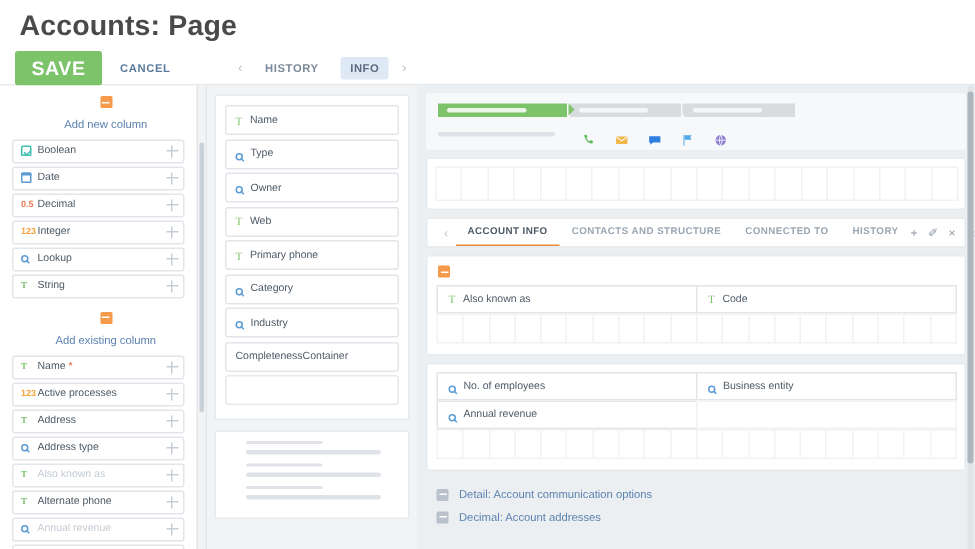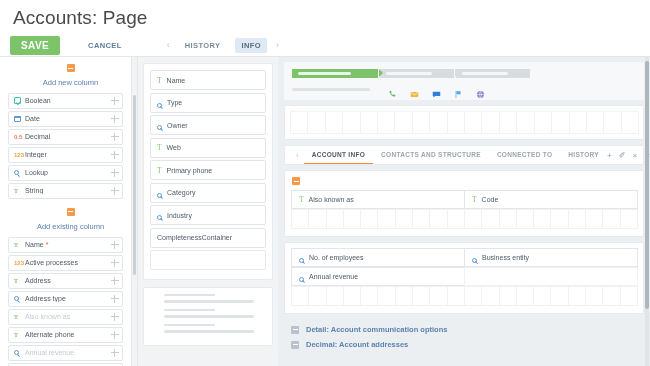--- a/index.html
+++ b/index.html
@@ -7,51 +7,51 @@
     width: 650px; height: 366px;
     overflow: hidden;
     background: #ffffff;
     font-family: "Liberation Sans", sans-serif;
     -webkit-font-smoothing: antialiased;
   }
 
   
   .page-title {
     font-size: 19px;
-    font-weight: 400;
+    font-weight: 700;
     color: #4a4a4a;
     padding: 7px 0 0 13px;
     letter-spacing: .1px;
   }
 
   
   .toolbar {
     height: 22px;
     margin-top: 6px;
     display: flex;
     align-items: center;
     border-bottom: 1px solid #e4e7ea;
     padding-bottom: 1px;
   }
   .btn-save {
     background: #7cc36a;
     color: #fff;
-    font-size: 10px;
+    font-size: 13px;
     font-weight: 700;
     letter-spacing: .4px;
     padding: 4px 11px;
     border-radius: 2px;
     margin-left: 10px;
   }
   .btn-cancel {
     color: #5a7b9c;
     font-size: 7.5px;
     font-weight: 700;
     letter-spacing: .4px;
-    margin-left: 28px;
+    margin-left: 12px;
   }
   .crumbs {
     display: flex;
     align-items: center;
     margin-left: 45px;
     gap: 9px;
   }
   .crumb-arrow { color: #b9c2cc; font-size: 9px; }
   .crumb {
     font-size: 7.5px;
@@ -366,21 +366,21 @@
     margin-right:-1px;
     background:#fff;
   }
   .fcell.blank { border-color:#f0f2f4; }
   .fcell-label { font-size:7px; color:#4d5a66; }
   .row-grid { display:flex; height:20px; }
   .rg-cell { flex:1 1 0; border:1px solid #f0f2f4; margin-right:-1px; background:#fff; }
 
   
   .detail-row { display:flex; align-items:center; gap:7px; padding:6px 0 0 7px; }
-  .detail-label { font-size:7.5px; color:#5b82b0;font-weight:bold; }
+  .detail-label { font-size:7.5px; color:#5b82b0; }
 
   
   .vscroll {
     position:absolute;
     right:1px; top:0;
     width:4px; height:100%;
     background:#e1e5e8;
   }
   .vscroll-thumb {
     position:absolute;

